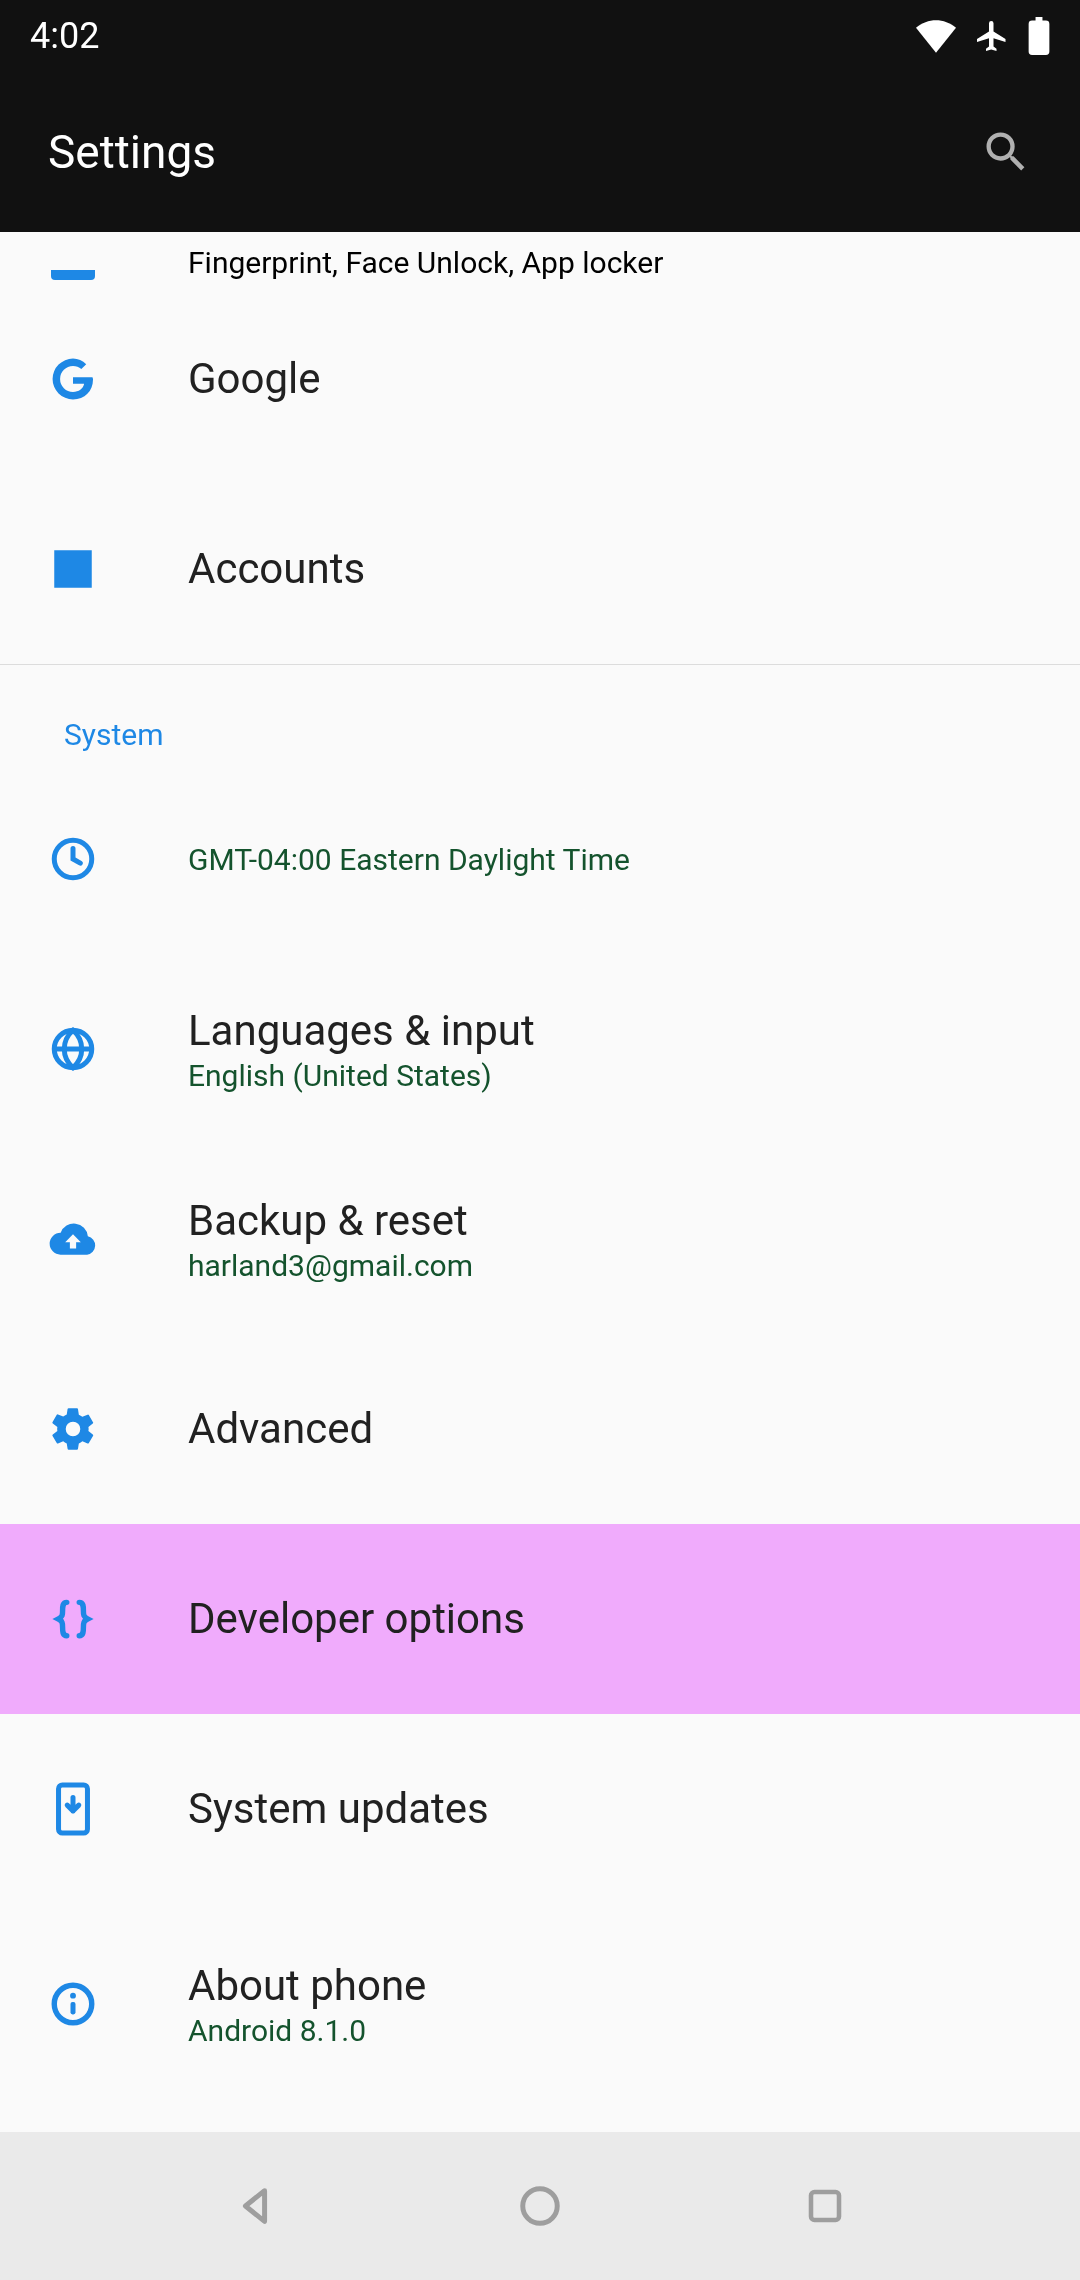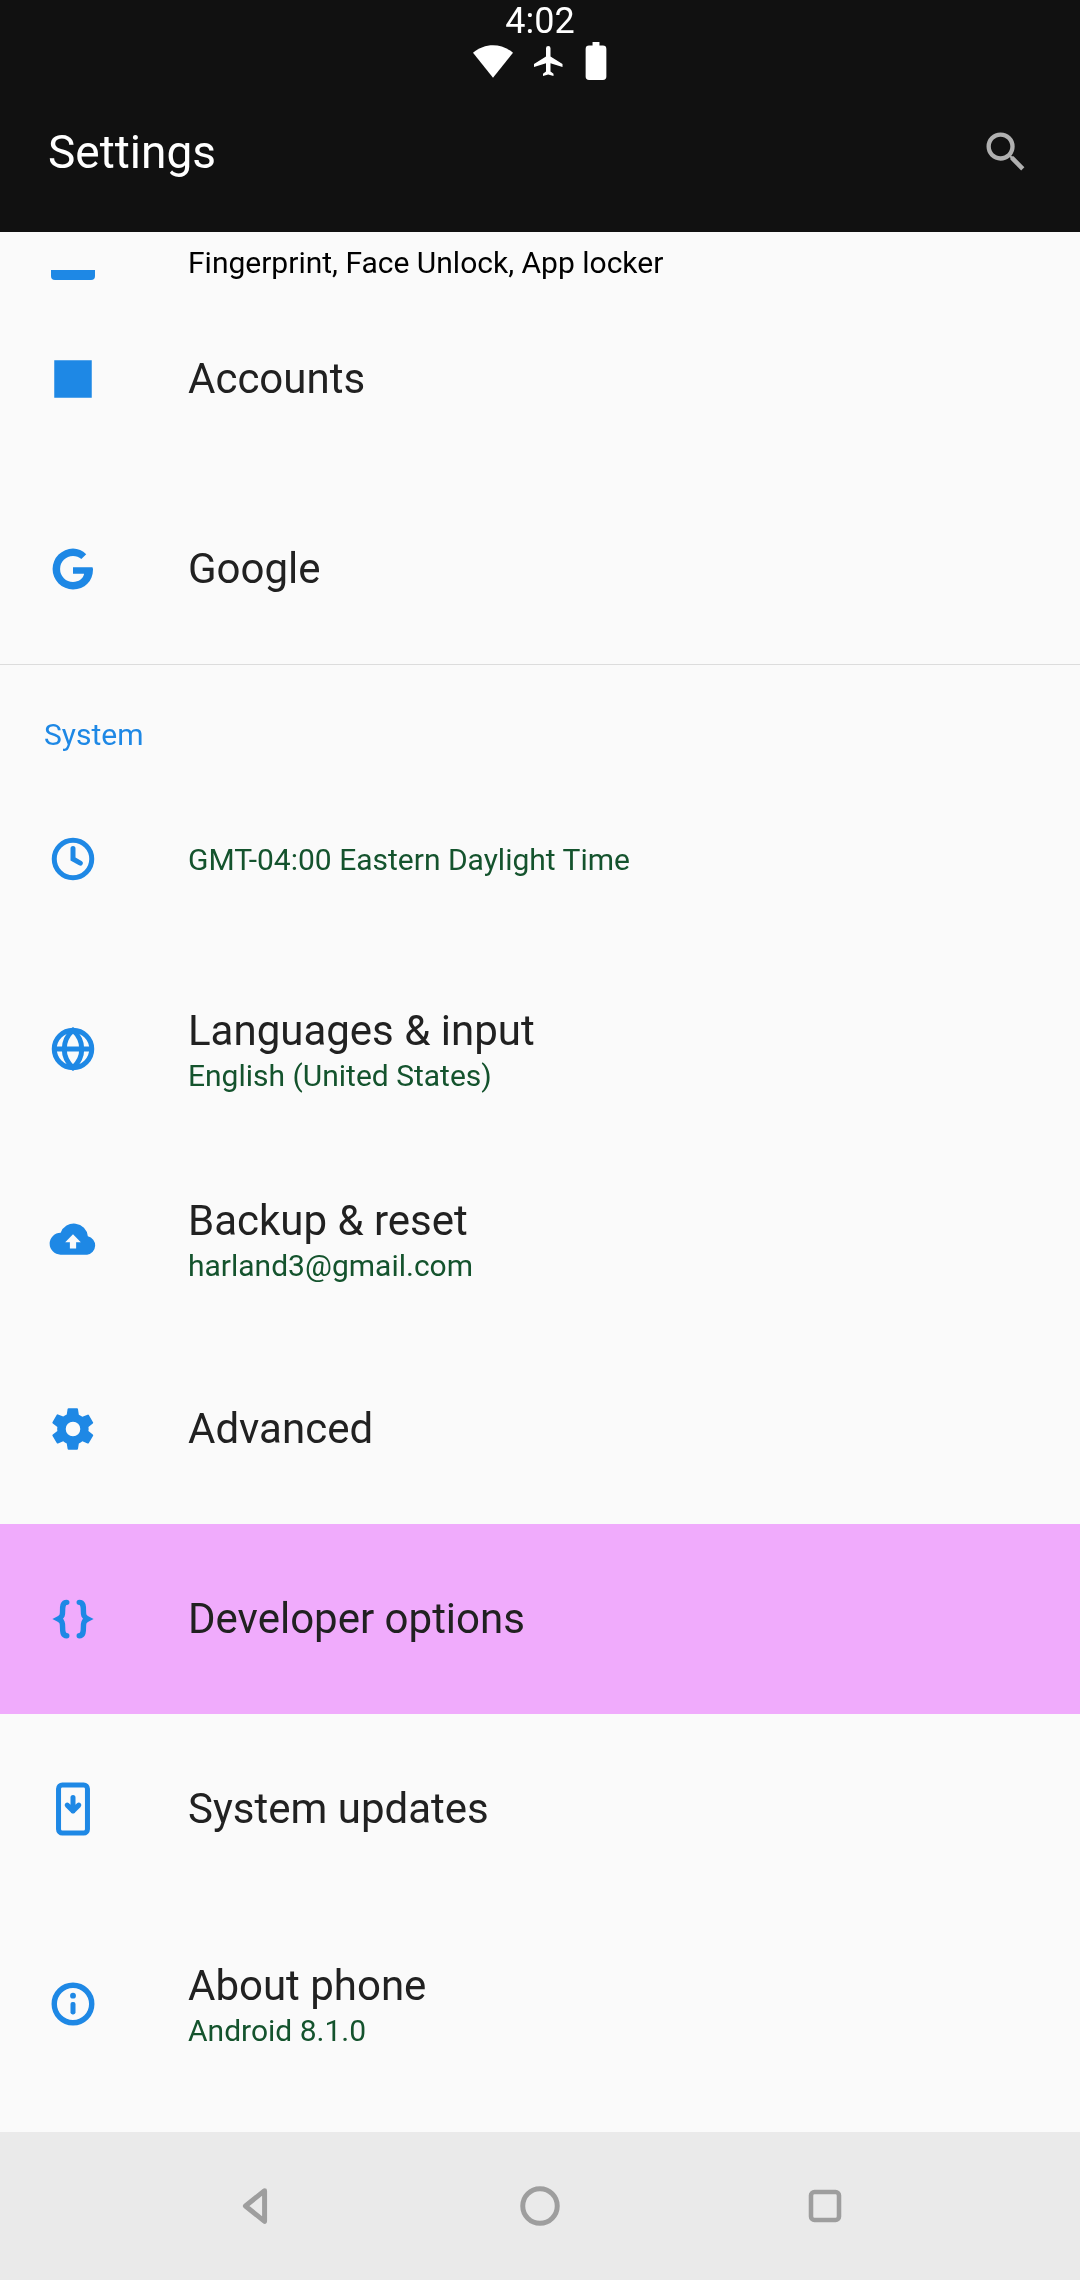--- a/index.html
+++ b/index.html
@@ -8,21 +8,20 @@
   .statusbar {
     height: 72px;
     background: #111111;
     color: #ffffff;
     display: flex;
     align-items: center;
     justify-content: space-between;
     padding: 0 30px;
     font-size: 36px;
     font-weight: 400;
-    flex-direction: column;
   }
   .statusbar-right { display: flex; align-items: center; gap: 18px; }
   .statusbar-right svg { display: block; }
   
   .appbar {
     height: 160px;
     background: #111111;
     color: #ffffff;
     display: flex;
     align-items: center;
@@ -63,21 +62,21 @@
   }
   .item-text { display: flex; flex-direction: column; }
   .item-title { font-size: 42px; color: #212121; line-height: 1.25; }
   .item-sub { font-size: 30px; color: #14532d; margin-top: 0; }
   
   .divider { height: 1px; background: #dcdcdc; }
   
   .section-header {
     font-size: 30px;
     color: #1e88e5;
-    padding: 52px 42px 12px 44px;
+    padding: 52px 42px 12px 64px;
   }
   
   .partial-item {
     position: relative;
     height: 52px;
     overflow: hidden;
     background: #fafafa;
   }
   .partial-inner {
     position: absolute;
@@ -150,37 +149,37 @@
     <div class="partial-inner">
       <div class="partial-icon-slot">
           <div class="partial-icon-bar"></div>
         </div>
       <span class="partial-sub">Fingerprint, Face Unlock, App locker</span>
     </div>
   </div>
 
   <div class="settings-item">
     <span class="item-icon">
-      <svg width="50" height="50" viewBox="0 0 24 24">
-          <path fill="currentColor" d="M3 3h18v18H3V3zm9 3a3 3 0 1 1 0 6 3 3 0 0 1 0-6zm-6 12c0-2.5 4-3.8 6-3.8s6 1.3 6 3.8v1H6v-1z"></path>
-        </svg>
-    </span>
-    <div class="item-text">
-      <span class="item-title">Accounts</span>
-    </div>
-  </div>
-
-  <div class="settings-item">
-    <span class="item-icon">
       <svg width="52" height="52" viewBox="0 0 24 24">
           <path fill="currentColor" d="M21.35 11.1H12v3.2h5.35c-.5 2.5-2.6 3.9-5.35 3.9A6.2 6.2 0 0 1 5.8 12 6.2 6.2 0 0 1 12 5.8c1.5 0 2.9.55 4 1.45l2.35-2.35A9.8 9.8 0 0 0 12 2.2 9.8 9.8 0 0 0 2.2 12 9.8 9.8 0 0 0 12 21.8c5.6 0 9.6-3.95 9.6-9.55 0-.4-.05-.8-.25-1.15z"></path>
         </svg>
     </span>
     <div class="item-text">
       <span class="item-title">Google</span>
+    </div>
+  </div>
+
+  <div class="settings-item">
+    <span class="item-icon">
+      <svg width="50" height="50" viewBox="0 0 24 24">
+          <path fill="currentColor" d="M3 3h18v18H3V3zm9 3a3 3 0 1 1 0 6 3 3 0 0 1 0-6zm-6 12c0-2.5 4-3.8 6-3.8s6 1.3 6 3.8v1H6v-1z"></path>
+        </svg>
+    </span>
+    <div class="item-text">
+      <span class="item-title">Accounts</span>
     </div>
   </div>
 
   <div class="divider"></div>
 
   <div class="section-header">System</div>
 
   <div class="settings-item">
     <span class="item-icon">
       <svg width="50" height="50" viewBox="0 0 24 24">

